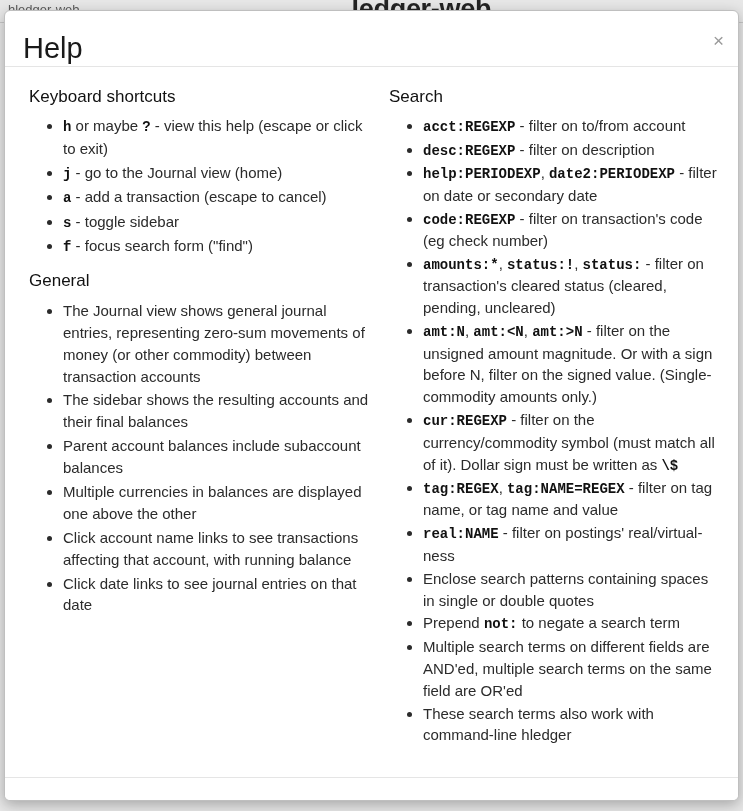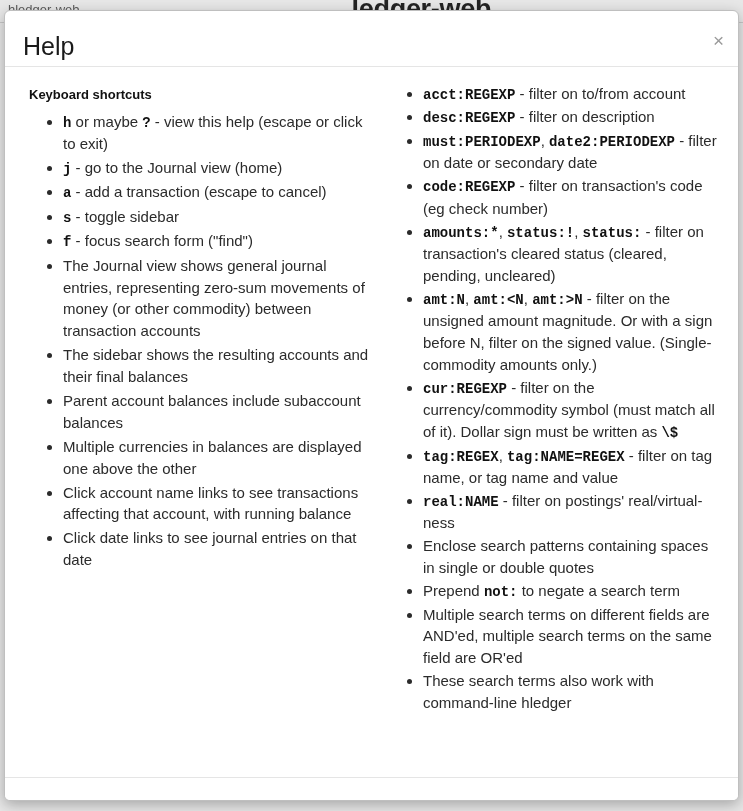--- a/index.html
+++ b/index.html
@@ -74,21 +74,21 @@
   .modal-header {
     position: relative;
     height: 56px;
     border-bottom: 1px solid #e5e5e5;
     box-sizing: border-box;
   }
   .modal-title {
     position: absolute;
     left: 18px;
     top: 23px;
-    font-size: 25px;
+    font-size: 29px;
     color: #1a1a1a;
     font-weight: normal;
     line-height: 1;
   }
   .modal-close {
     position: absolute;
     right: 14px;
     top: 20px;
     font-size: 19px;
     color: #9a9a9a;
@@ -113,22 +113,22 @@
   .col-left {
     width: 360px;
     flex: 0 0 360px;
   }
   .col-right {
     width: 343px;
     flex: 0 0 343px;
   }
 
   h4.section {
-    font-size: 13px;
-    font-weight: bold;
+    font-size: 17px;
+    font-weight: normal;
     color: #111111;
     margin: 4px 0 8px 10px;
     line-height: 1.2;
   }
   h4.section.tight {
     margin-top: 14px;
   }
 
   ul.bullets {
     margin: 0 0 0 0;
@@ -179,34 +179,36 @@
     <div class="cols">
       <div class="col-left">
         <h4 class="section">Keyboard shortcuts</h4>
         <ul class="bullets" id="list-left-0">
             <li><code>h</code> or maybe <code>?</code> - view this help (escape or click to exit)</li>
             <li><code>j</code> - go to the Journal view (home)</li>
             <li><code>a</code> - add a transaction (escape to cancel)</li>
             <li><code>s</code> - toggle sidebar</li>
             <li><code>f</code> - focus search form ("find")</li>
           </ul>
+        <h4 class="section tight">General</h4>
         <ul class="bullets" id="list-left-1">
             <li>The Journal view shows general journal entries, representing zero-sum movements of money (or other commodity) between transaction accounts</li>
             <li>The sidebar shows the resulting accounts and their final balances</li>
             <li>Parent account balances include subaccount balances</li>
             <li>Multiple currencies in balances are displayed one above the other</li>
             <li>Click account name links to see transactions affecting that account, with running balance</li>
             <li>Click date links to see journal entries on that date</li>
           </ul>
       </div>
       <div class="col-right">
+        <h4 class="section">Search</h4>
         <ul class="bullets right" id="list-right-0">
             <li><code>acct:REGEXP</code> - filter on to/from account</li>
             <li><code>desc:REGEXP</code> - filter on description</li>
-            <li><code>must:PERIODEXP</code>, <code>date2:PERIODEXP</code> - filter on date or secondary date</li>
+            <li><code>help:PERIODEXP</code>, <code>date2:PERIODEXP</code> - filter on date or secondary date</li>
             <li><code>code:REGEXP</code> - filter on transaction's code (eg check number)</li>
             <li><code>amounts:*</code>, <code>status:!</code>, <code>status:</code> - filter on transaction's cleared status (cleared, pending, uncleared)</li>
             <li><code>amt:N</code>, <code>amt:&lt;N</code>, <code>amt:&gt;N</code> - filter on the unsigned amount magnitude. Or with a sign before N, filter on the signed value. (Single-commodity amounts only.)</li>
             <li><code>cur:REGEXP</code> - filter on the currency/commodity symbol (must match all of it). Dollar sign must be written as <code>\$</code></li>
             <li><code>tag:REGEX</code>, <code>tag:NAME=REGEX</code> - filter on tag name, or tag name and value</li>
             <li><code>real:NAME</code> - filter on postings' real/virtual-ness</li>
             <li>Enclose search patterns containing spaces in single or double quotes</li>
             <li>Prepend <code>not:</code> to negate a search term</li>
             <li>Multiple search terms on different fields are AND'ed, multiple search terms on the same field are OR'ed</li>
             <li>These search terms also work with command-line hledger</li>

